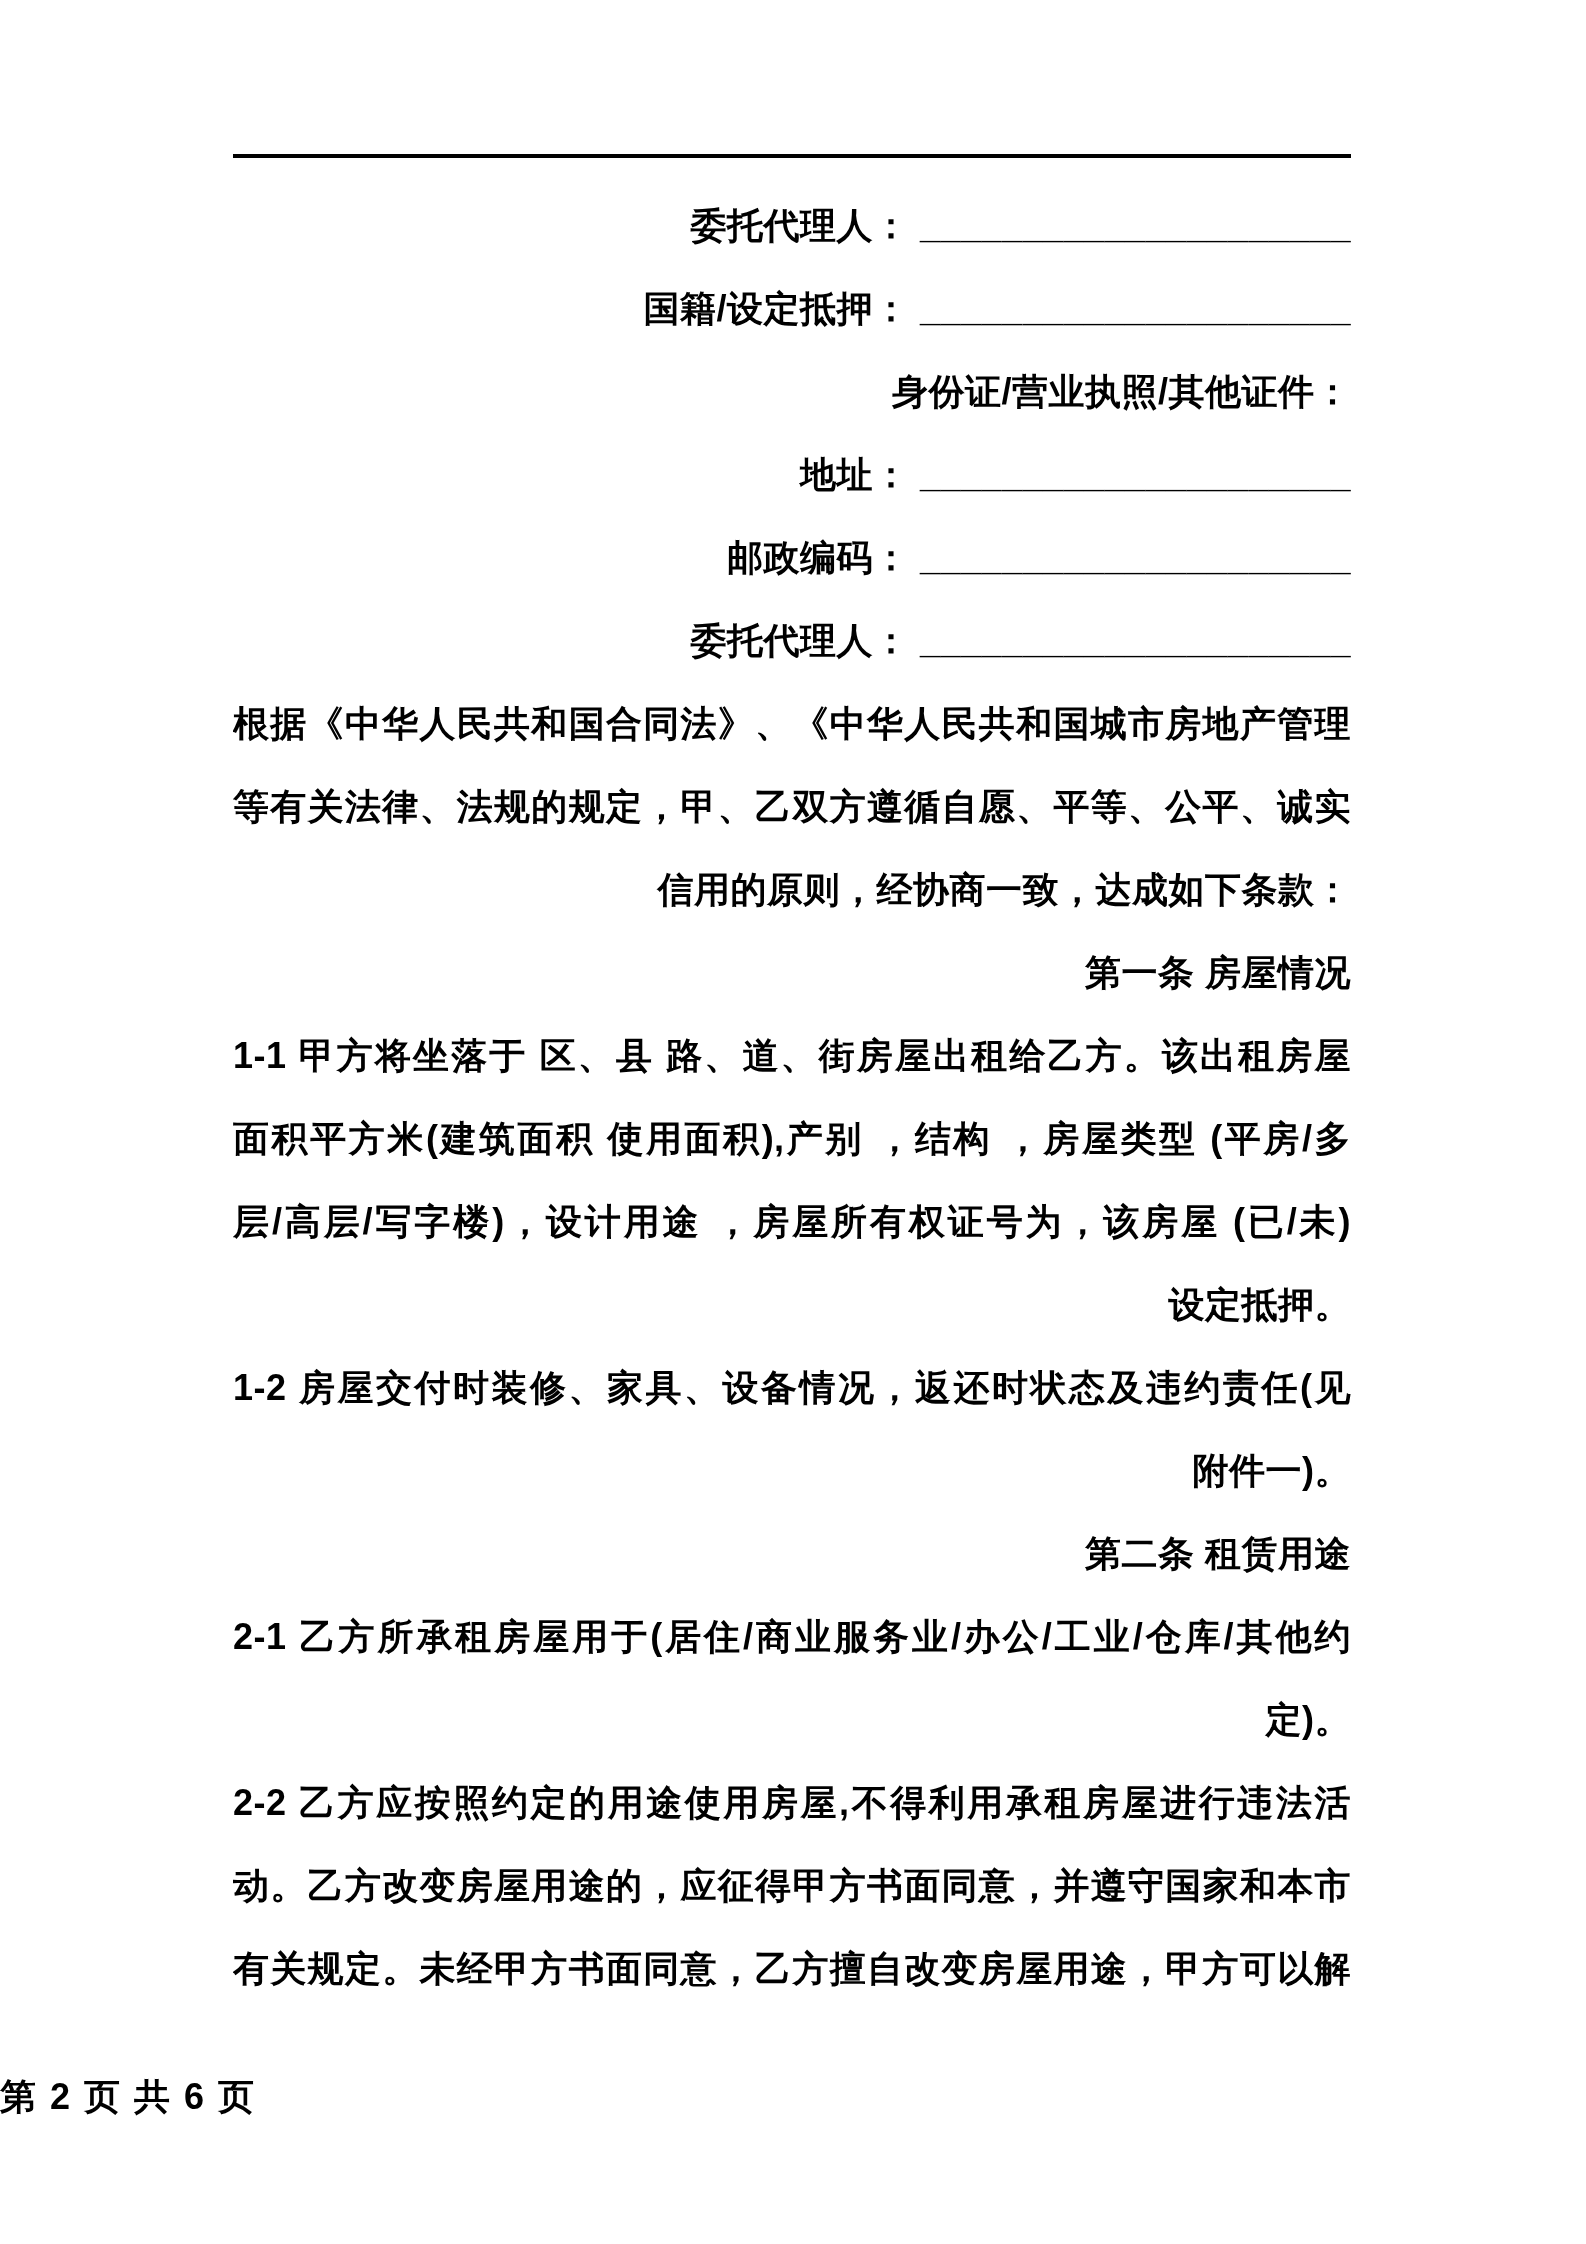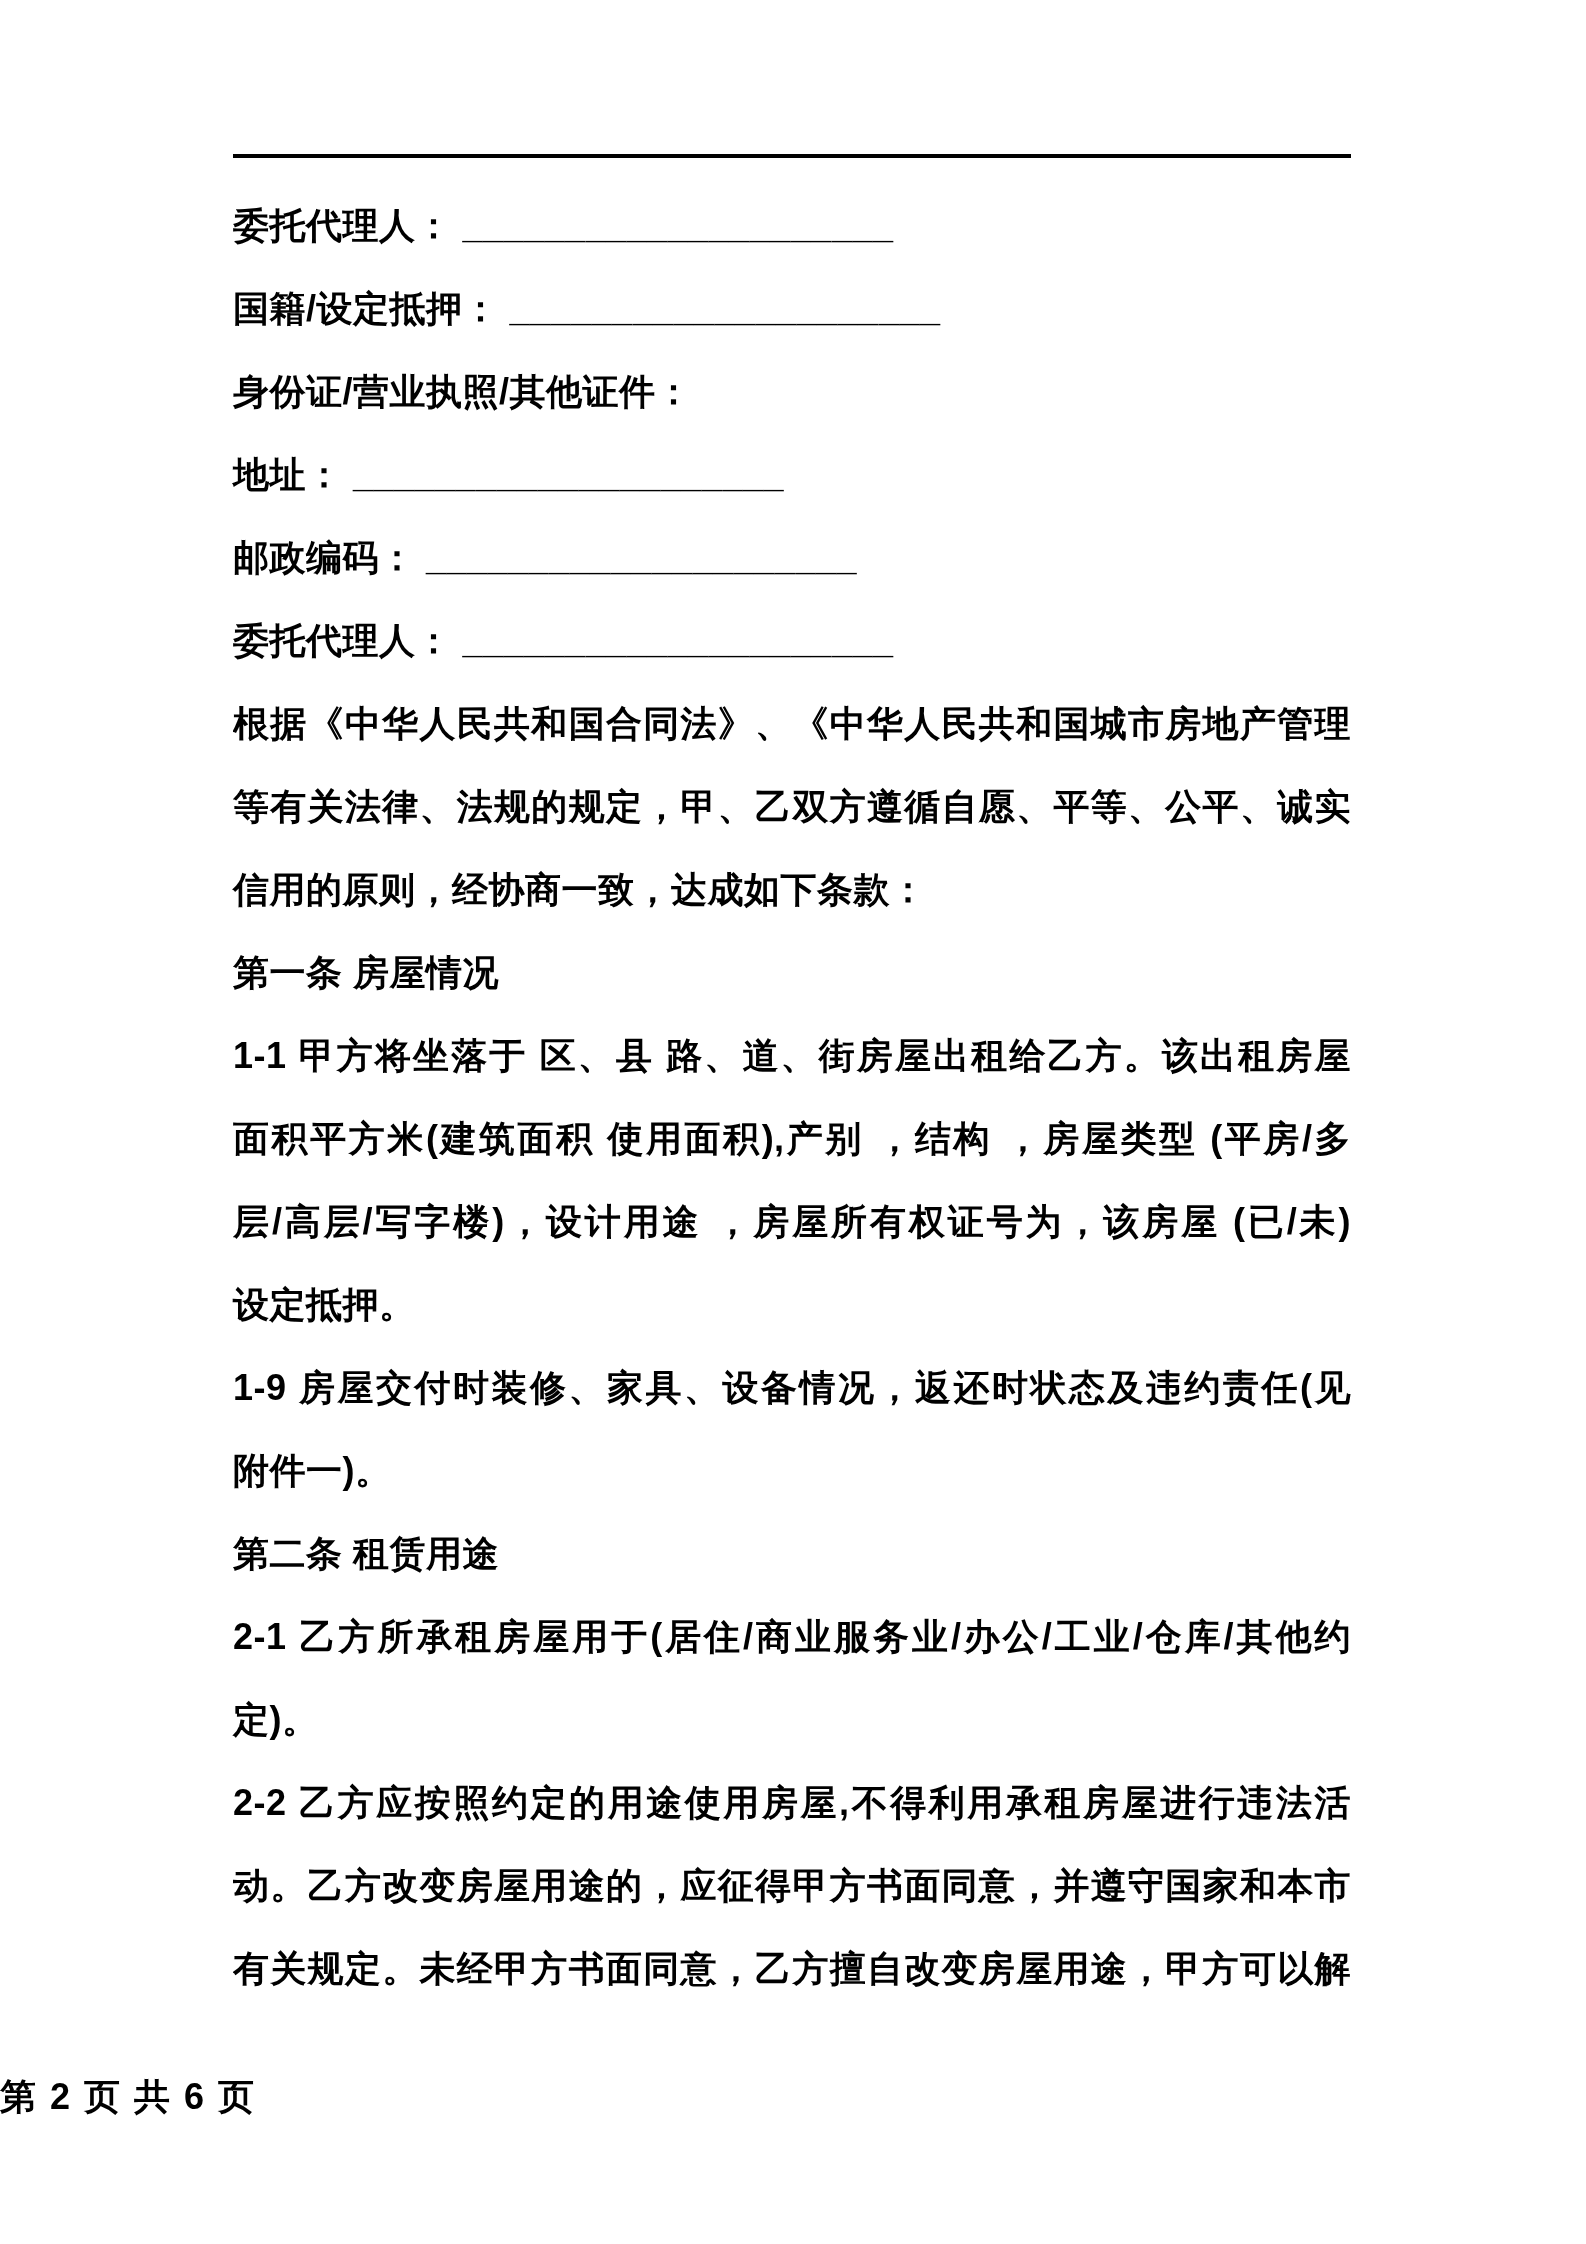--- a/index.html
+++ b/index.html
@@ -25,21 +25,21 @@
   .content {
     position: absolute;
     left: 233px;
     top: 184px;
     width: 1118px;
   }
   .line {
     font-size: 36px;
     line-height: 83px;
     white-space: nowrap;
-    text-align: left;
+    text-align: right;
     letter-spacing: 0.5px;
   }
   .line.justify {
     text-align: justify;
     text-align-last: justify;
     -moz-text-align-last: justify;
     text-justify: inter-character;
     white-space: normal;
     overflow: hidden;
     height: 83px;
@@ -72,21 +72,21 @@
       <div class="line">邮政编码： _____________________</div>
       <div class="line">委托代理人： _____________________</div>
       <div class="line justify">根据《中华人民共和国合同法》、《中华人民共和国城市房地产管理法》</div>
       <div class="line justify">等有关法律、法规的规定，甲、乙双方遵循自愿、平等、公平、诚实</div>
       <div class="line">信用的原则，经协商一致，达成如下条款：</div>
       <div class="line heading">第一条 房屋情况</div>
       <div class="line justify">1-1 甲方将坐落于 区、县 路、道、街房屋出租给乙方。该出租房屋</div>
       <div class="line justify">面积平方米(建筑面积 使用面积),产别 ，结构 ，房屋类型 (平房/多</div>
       <div class="line justify">层/高层/写字楼)，设计用途 ，房屋所有权证号为，该房屋 (已/未)</div>
       <div class="line">设定抵押。</div>
-      <div class="line justify">1-9 房屋交付时装修、家具、设备情况，返还时状态及违约责任(见</div>
+      <div class="line justify">1-2 房屋交付时装修、家具、设备情况，返还时状态及违约责任(见</div>
       <div class="line">附件一)。</div>
       <div class="line heading">第二条 租赁用途</div>
       <div class="line justify">2-1 乙方所承租房屋用于(居住/商业服务业/办公/工业/仓库/其他约</div>
       <div class="line">定)。</div>
       <div class="line justify">2-2 乙方应按照约定的用途使用房屋,不得利用承租房屋进行违法活</div>
       <div class="line justify">动。乙方改变房屋用途的，应征得甲方书面同意，并遵守国家和本市</div>
       <div class="line justify">有关规定。未经甲方书面同意，乙方擅自改变房屋用途，甲方可以解</div>
     </div>
   <div class="footer">
     <span>第 2 页 共 6 页</span>

